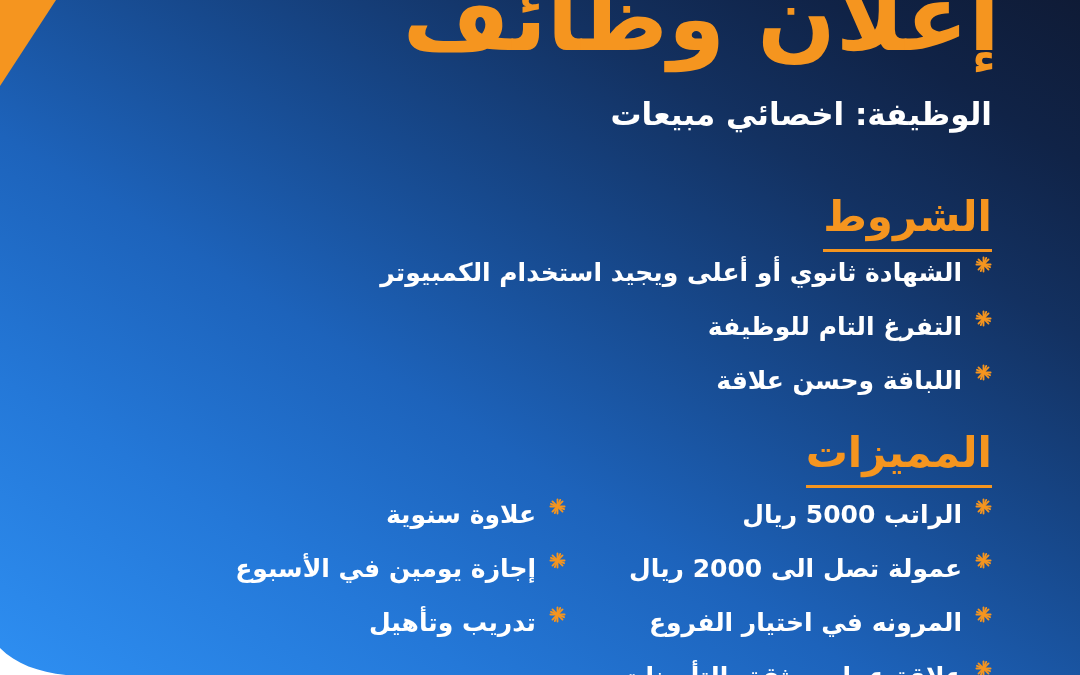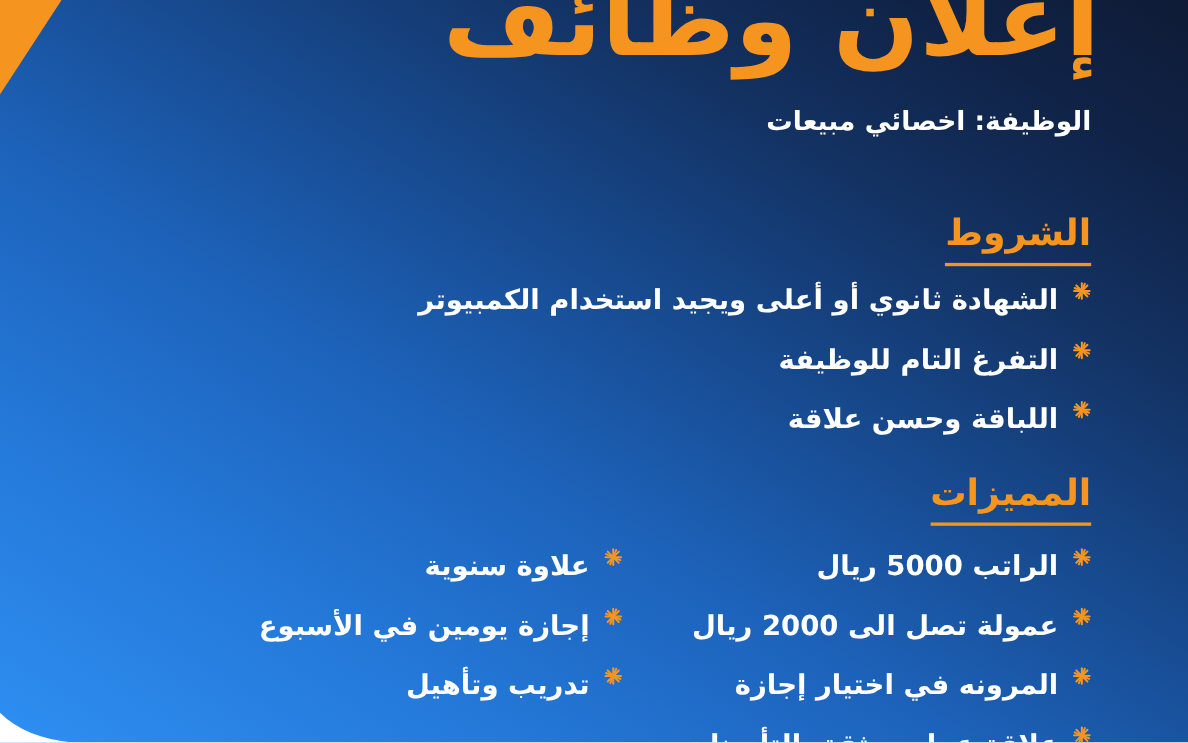--- a/index.html
+++ b/index.html
@@ -22,25 +22,25 @@
   }
   .swoosh{position:absolute;left:0;bottom:0;}
   
   .title{
     position:absolute;top:-34px;right:80px;
     font-size:92px;font-weight:bold;color:#f5951f;
     line-height:1.15;white-space:nowrap;
   }
   .subtitle{
     position:absolute;top:96px;right:88px;
-    font-size:24px;font-weight:bold;color:#ffffff;white-space:nowrap;
+    font-size:31px;font-weight:bold;color:#ffffff;white-space:nowrap;
   }
   .section-heading{
     position:absolute;right:88px;
-    font-size:33px;font-weight:bold;color:#f5951f;
+    font-size:42px;font-weight:bold;color:#f5951f;
     padding-bottom:8px;border-bottom:3px solid #f5951f;
     white-space:nowrap;
   }
   .heading-requirements{top:192px;}
   .heading-benefits{top:428px;}
   ul.bullets{
     list-style:none;margin:0;padding:0;position:absolute;
   }
   ul.bullets li{
     display:flex;gap:13px;
@@ -148,21 +148,21 @@
           <g stroke="#f5951f" stroke-width="2.6" stroke-linecap="round">
             <line x1="12" y1="2" x2="12" y2="22"></line>
             <line x1="2" y1="12" x2="22" y2="12"></line>
             <line x1="4.9" y1="4.9" x2="19.1" y2="19.1"></line>
             <line x1="19.1" y1="4.9" x2="4.9" y2="19.1"></line>
             <line x1="12" y1="2" x2="12" y2="22" transform="rotate(22.5 12 12)"></line>
             <line x1="2" y1="12" x2="22" y2="12" transform="rotate(22.5 12 12)"></line>
           </g>
           <circle cx="12" cy="12" r="3.2" fill="#f5951f"></circle>
         </svg>
-      <span>المرونه في اختيار إجازة</span>
+      <span>المرونه في اختيار الفروع</span>
     </li>
     <li>
       <svg class="star" width="17" height="17" viewBox="0 0 24 24">
           <g stroke="#f5951f" stroke-width="2.6" stroke-linecap="round">
             <line x1="12" y1="2" x2="12" y2="22"></line>
             <line x1="2" y1="12" x2="22" y2="12"></line>
             <line x1="4.9" y1="4.9" x2="19.1" y2="19.1"></line>
             <line x1="19.1" y1="4.9" x2="4.9" y2="19.1"></line>
             <line x1="12" y1="2" x2="12" y2="22" transform="rotate(22.5 12 12)"></line>
             <line x1="2" y1="12" x2="22" y2="12" transform="rotate(22.5 12 12)"></line>

